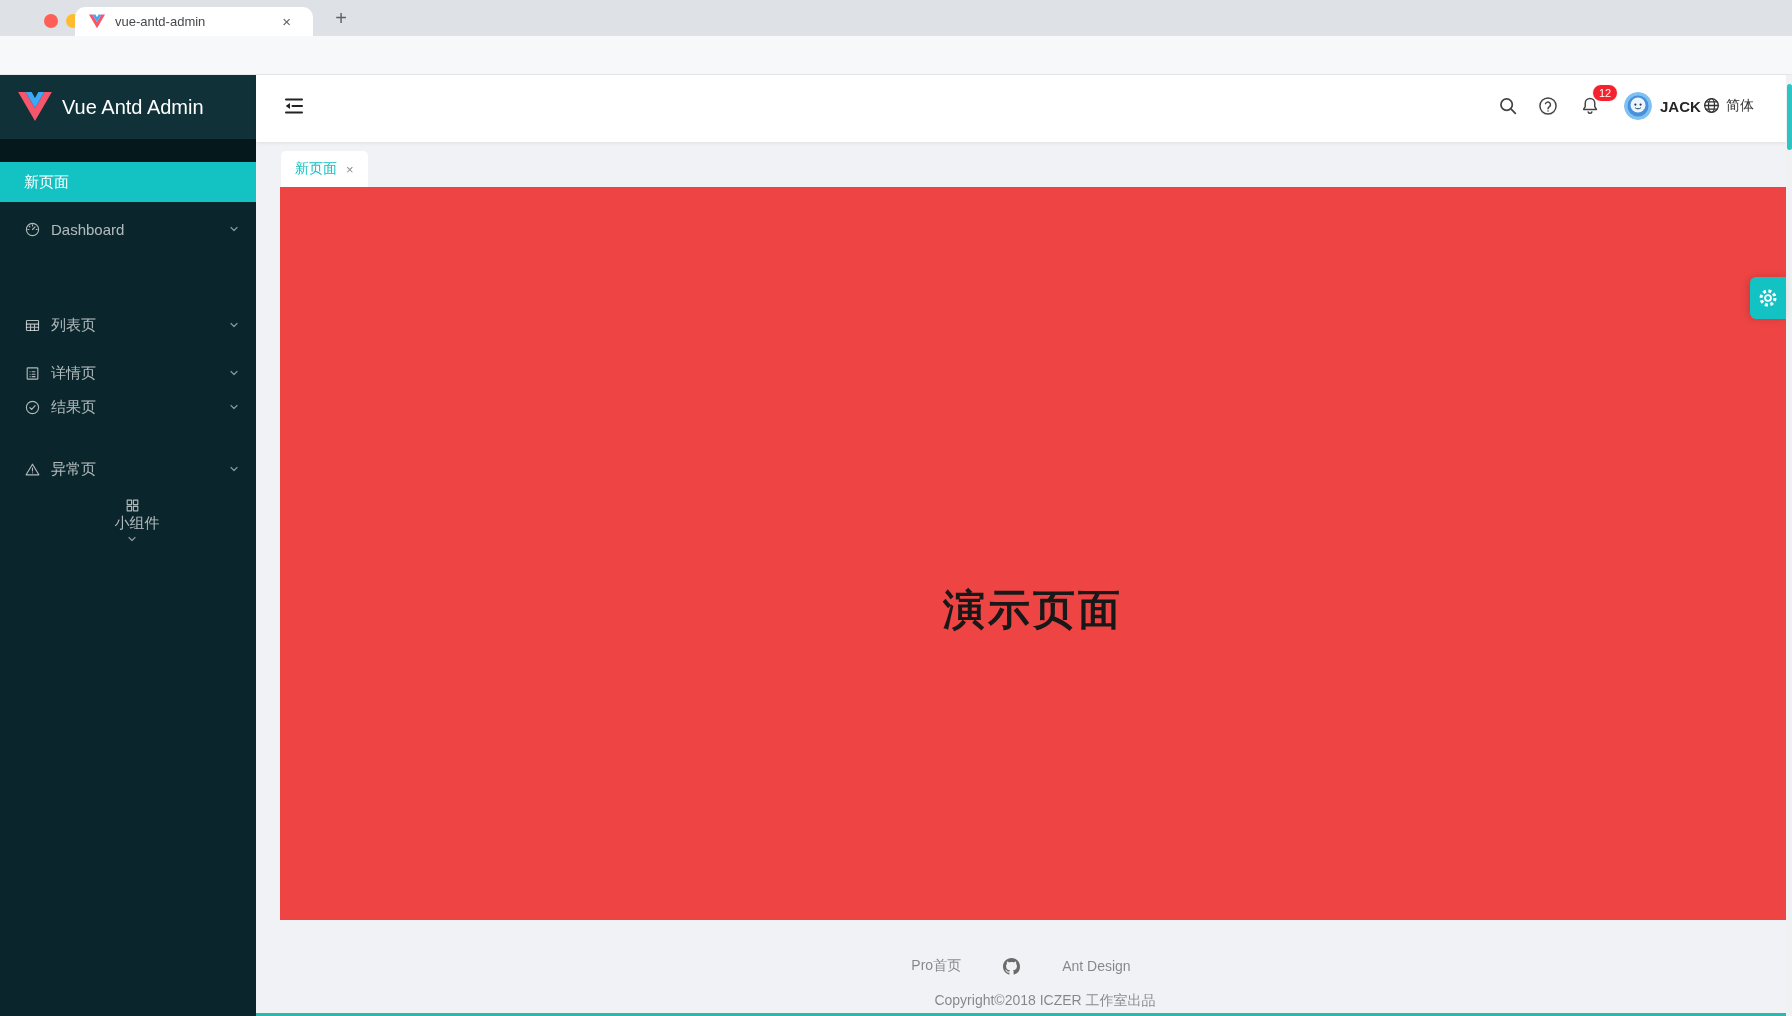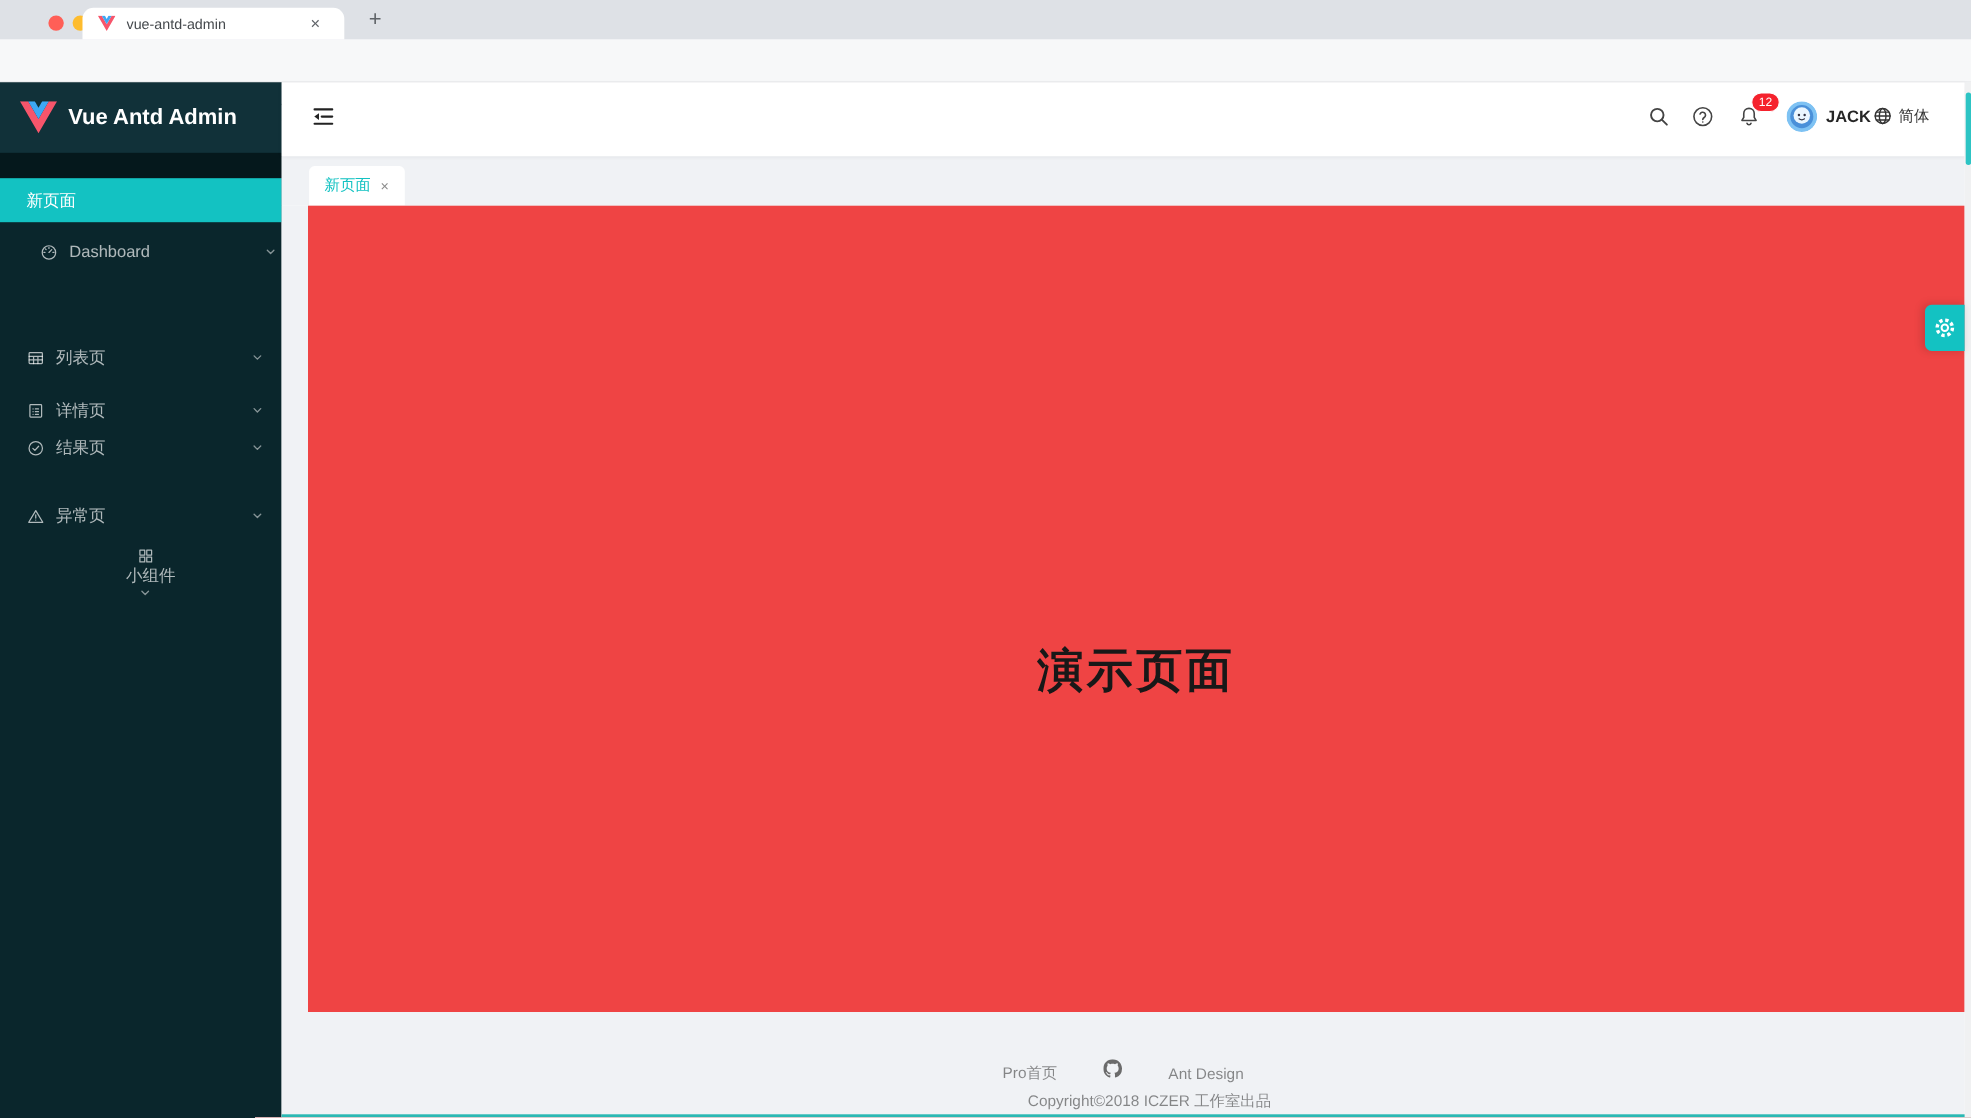--- a/index.html
+++ b/index.html
@@ -29,21 +29,21 @@
   .omni-right { display:flex; align-items:center; gap:14px; color:#5f6368; }
   .ext { position:absolute; top:46px; width:22px; height:22px; display:flex; align-items:center; justify-content:center; }
   .avatar-h { width:21px; height:21px; border-radius:50%; background:#5c6bc0; color:#fff; font-size:11px;
               display:flex; align-items:center; justify-content:center; font-weight:bold; }
   .kebab { font-size:16px; color:#5f6368; letter-spacing:0; line-height:7px; text-align:center; }
 
   
   .sidebar { position:absolute; left:0; top:75px; width:256px; height:941px; background:#0a262c; }
   .logo-row { position:absolute; left:0; top:0; width:256px; height:64px; background:#113139;
               display:flex; align-items:center; padding-left:18px; }
-  .logo-title { color:#fff; font-size:20px; font-weight:bold; margin-left:10px; white-space:nowrap; }
+  .logo-title { color:#fff; font-size:20px; font-weight:normal; margin-left:10px; white-space:nowrap; }
   .side-strip { position:absolute; left:0; top:64px; width:256px; height:23px; background:#05181c; }
   .menu-sel { position:absolute; left:0; top:87px; width:256px; height:40px; background:#13c2c2;
               display:flex; align-items:center; padding-left:24px; color:#fff; font-size:15px; }
   .menu-item { position:absolute; left:0; width:256px; height:40px; display:flex; align-items:center;
                padding:0 16px 0 24px; color:rgba(255,255,255,0.68); font-size:15px; }
   .menu-item .mi-label { margin-left:10px; flex:1; white-space:nowrap; }
   .mi-icon { width:17px; height:17px; flex:none; }
   .mi-chev { width:12px; height:12px; flex:none; opacity:.75; }
 
   
@@ -67,21 +67,21 @@
   .ptab .pl { color:#13c2c2; font-size:14px; }
   .ptab .px { color:#8c8c8c; font-size:13px; }
 
   
   .content-bg { position:absolute; left:256px; top:187px; width:1530px; height:829px; background:#f0f2f5; }
   .card { position:absolute; left:24px; top:0; width:1506px; height:733px; background:#ef4444; }
   .demo-title { position:absolute; left:0; top:395px; width:100%; text-align:center;
                 font-size:42px; font-weight:bold; color:#181818; letter-spacing:3px; }
   .footer-links { position:absolute; left:0; top:770px; width:100%; display:flex; align-items:center;
                   justify-content:center; gap:42px; color:rgba(0,0,0,.45); font-size:14px; }
-  .footer-links .flink { color:rgba(0,0,0,.45);margin-top:10px; }
+  .footer-links .flink { color:rgba(0,0,0,.45); }
   .copyright { position:absolute; left:0; top:805px; width:100%; text-align:center;
                color:rgba(0,0,0,.45); font-size:14px;padding-left:48px; }
   .bottom-line { position:absolute; left:256px; top:1013px; width:1536px; height:3px; background:#2ab8b3; }
 
   
   .settings-btn { position:absolute; left:1750px; top:277px; width:36px; height:42px; background:#13c2c2;
                   border-radius:6px 0 0 6px; display:flex; align-items:center; justify-content:center;
                   box-shadow:-2px 0 8px rgba(0,0,0,.15); z-index:6; }
   .scroll-gutter { position:absolute; left:1786px; top:75px; width:6px; height:941px; background:#f0f1f2; z-index:5; }
   .scroll-thumb { position:absolute; left:1787px; top:84px; width:5px; height:66px; border-radius:3px;
@@ -172,21 +172,21 @@
         <path d="M8 0 L18 17.2 L28 0 L21.6 0 L18 6.4 L14.4 0 Z" fill="#3da8f5"></path>
       </svg>
       <span class="logo-title">Vue Antd Admin</span>
     </div>
     <div class="side-strip"></div>
 
     <div class="menu-sel">
       <span>新页面</span>
     </div>
 
-    <div class="menu-item" style="top:134px;margin-left:12px;">
+    <div class="menu-item" style="top:134px;">
       <svg class="mi-icon" viewBox="0 0 24 24">
         <circle class="ic" cx="12" cy="12" r="8.6"></circle>
         <path class="ic" d="M12 12l3.6-3.6 M12 5.5v1.4 M5.5 12h1.4 M7.4 7.4l1 1 M17.1 12h1.4"></path>
       </svg>
       <span class="mi-label">Dashboard</span>
       <svg class="mi-chev" viewBox="0 0 24 24">
           <path class="ic" style="stroke-width:2.4" d="M6 9l6 6 6-6"></path>
         </svg>
     </div>
 

